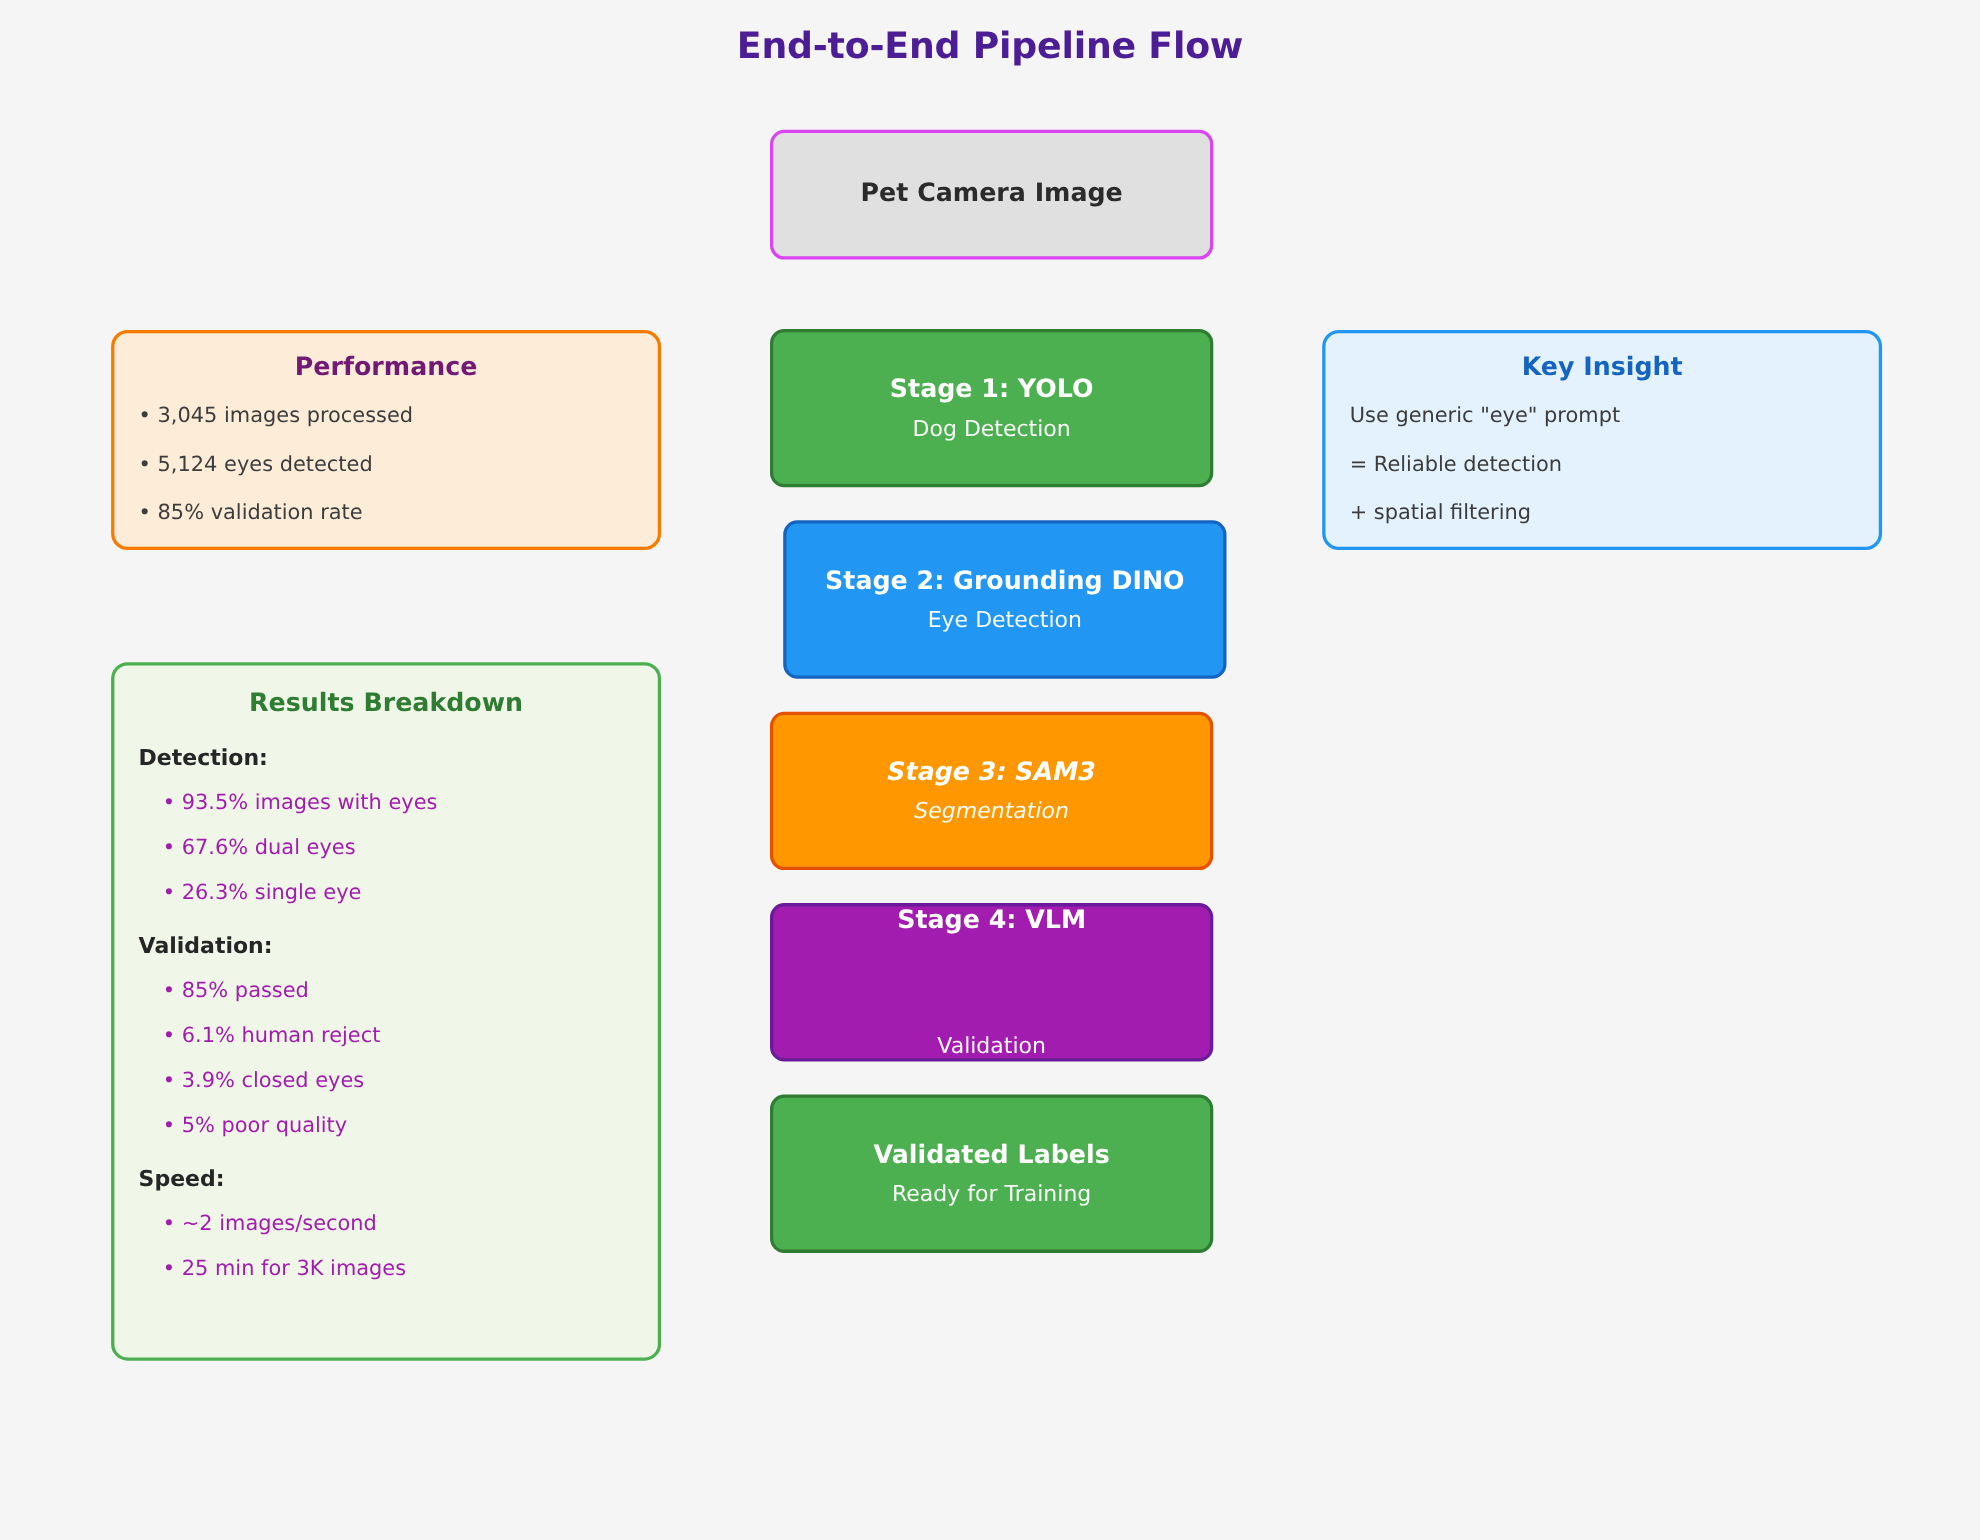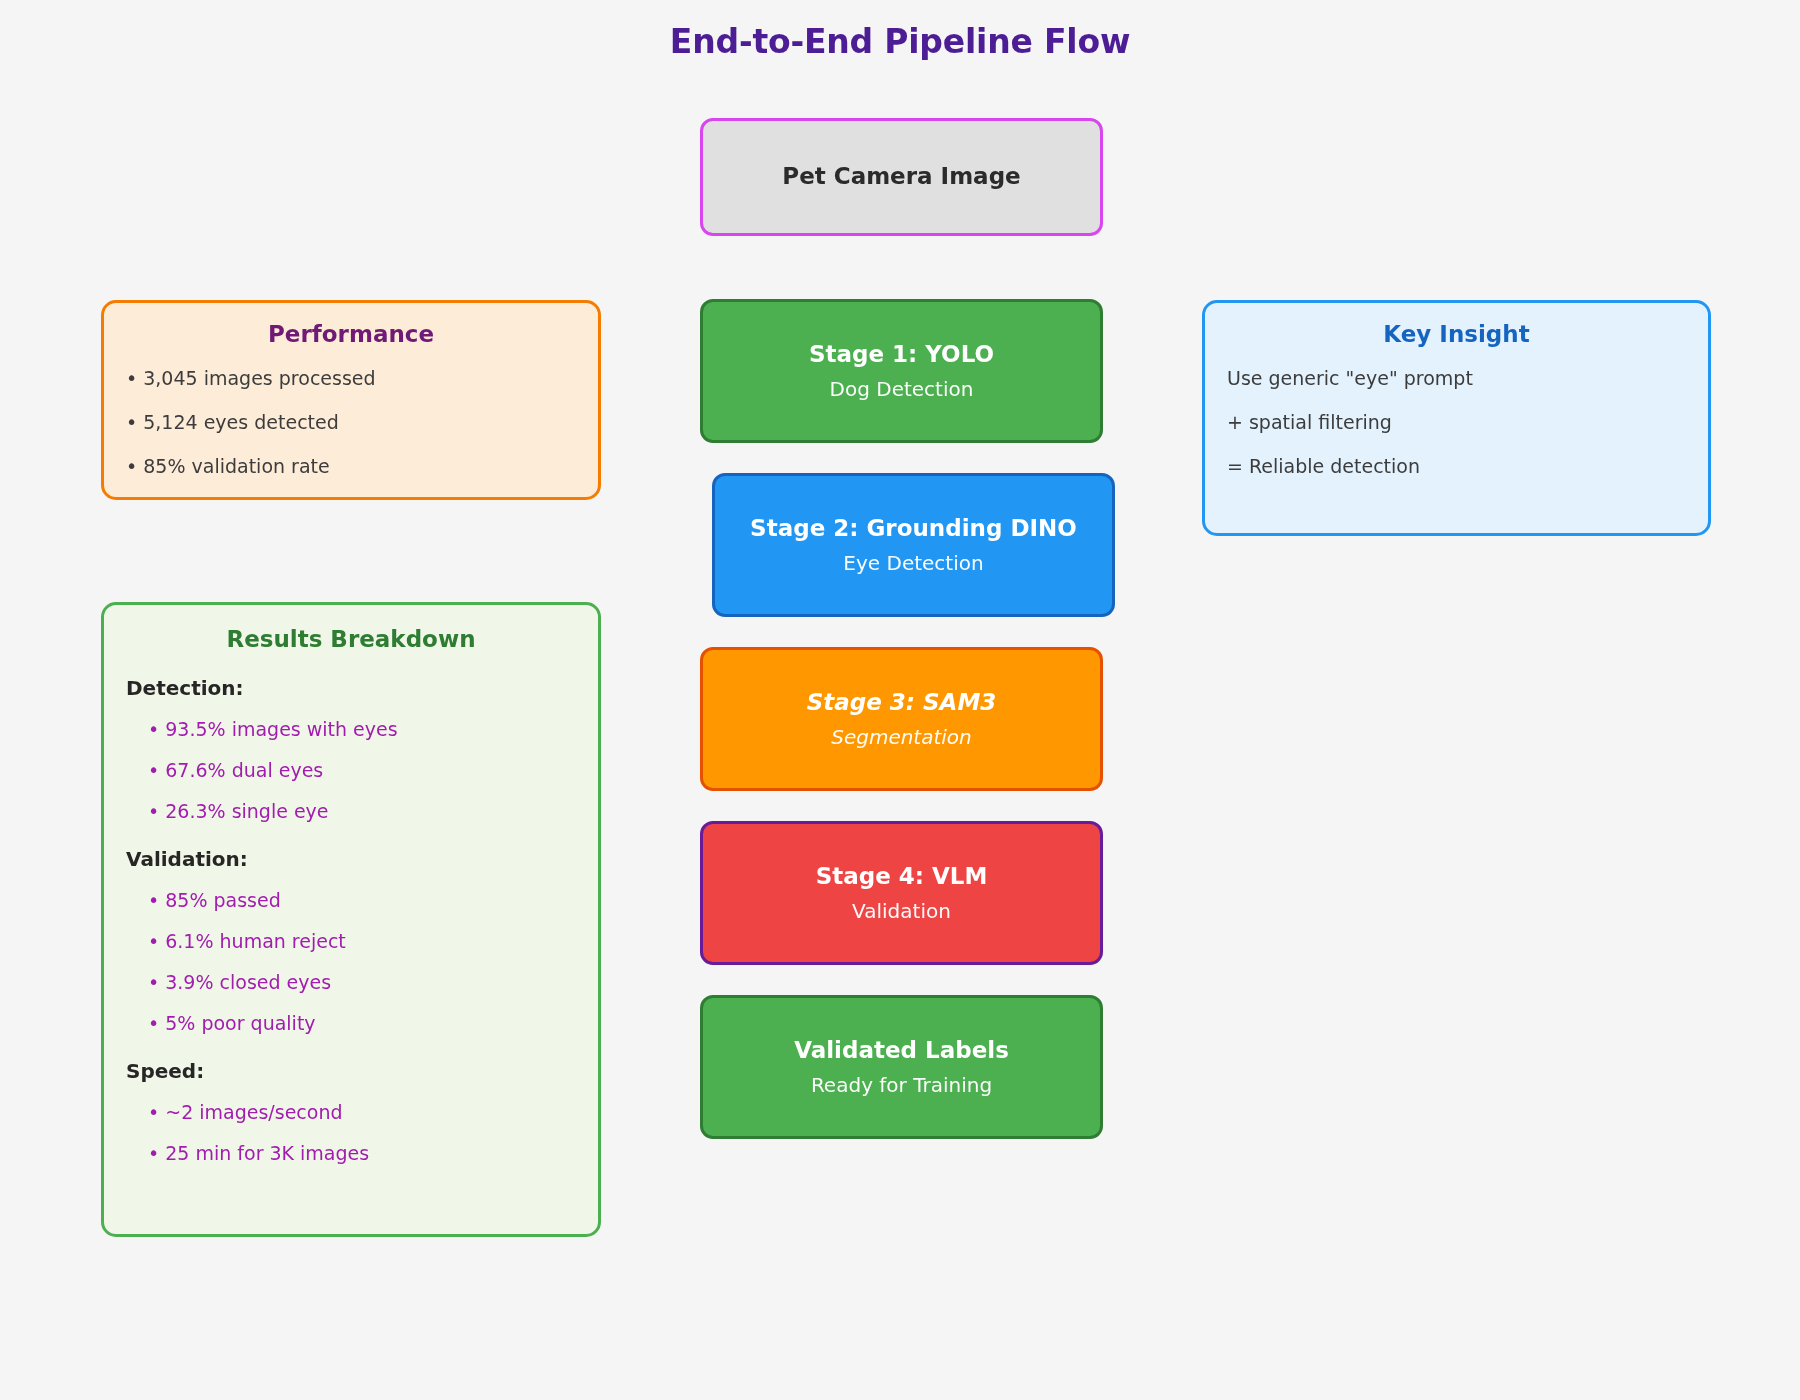--- a/index.html
+++ b/index.html
@@ -73,21 +73,21 @@
   .stage-node {
     height: 144px;
     color: #FFFFFF;
     border-width: 3px;
     border-style: solid;
   }
 
   #node-stage1 { background: #4CAF50; border-color: #2E7D32; margin-top: 63px; }
   #node-stage2 { background: #2196F3; border-color: #1565C0; margin-top: 30px; margin-left: 12px; }
   #node-stage3 { background: #FF9800; border-color: #E65100; margin-top: 30px; font-style: italic; }
-  #node-stage4 { background: #ef4444; border-color: #6A1B9A; margin-top: 30px; }
+  #node-stage4 { background: #a21caf; border-color: #6A1B9A; margin-top: 30px; justify-content: space-between; }
   #node-output { background: #4CAF50; border-color: #2E7D32; margin-top: 30px; }
 
   
   .panel {
     position: absolute;
     box-sizing: border-box;
     border-radius: 15px;
     border-width: 3px;
     border-style: solid;
     padding: 18px 22px 20px 22px;
@@ -115,21 +115,21 @@
     background: #FDECD8;
     border-color: #F57C00;
   }
   #panel-performance .panel-title { color: #701a75; }
 
   
   #panel-key-insight {
     left: 1202px;
     top: 300px;
     width: 509px;
-    height: 236px;
+    height: 200px;
     background: #E3F2FD;
     border-color: #2196F3;
   }
   #panel-key-insight .panel-title { color: #1565C0; }
 
   
   #panel-results {
     left: 101px;
     top: 602px;
     width: 500px;
@@ -197,22 +197,22 @@
 <div class="panel" id="panel-performance">
   <div class="panel-title">Performance</div>
   <div class="panel-line">• 3,045 images processed</div>
   <div class="panel-line">• 5,124 eyes detected</div>
   <div class="panel-line">• 85% validation rate</div>
 </div>
 
 <div class="panel" id="panel-key-insight">
   <div class="panel-title">Key Insight</div>
   <div class="panel-line">Use generic "eye" prompt</div>
+  <div class="panel-line">= Reliable detection</div>
   <div class="panel-line">+ spatial filtering</div>
-  <div class="panel-line">= Reliable detection</div>
 </div>
 
 <div class="panel" id="panel-results">
   <div class="panel-title">Results Breakdown</div>
 
   <div class="results-group">
     <div class="group-heading">Detection:</div>
     <div class="group-item">• 93.5% images with eyes</div>
     <div class="group-item">• 67.6% dual eyes</div>
     <div class="group-item">• 26.3% single eye</div>

